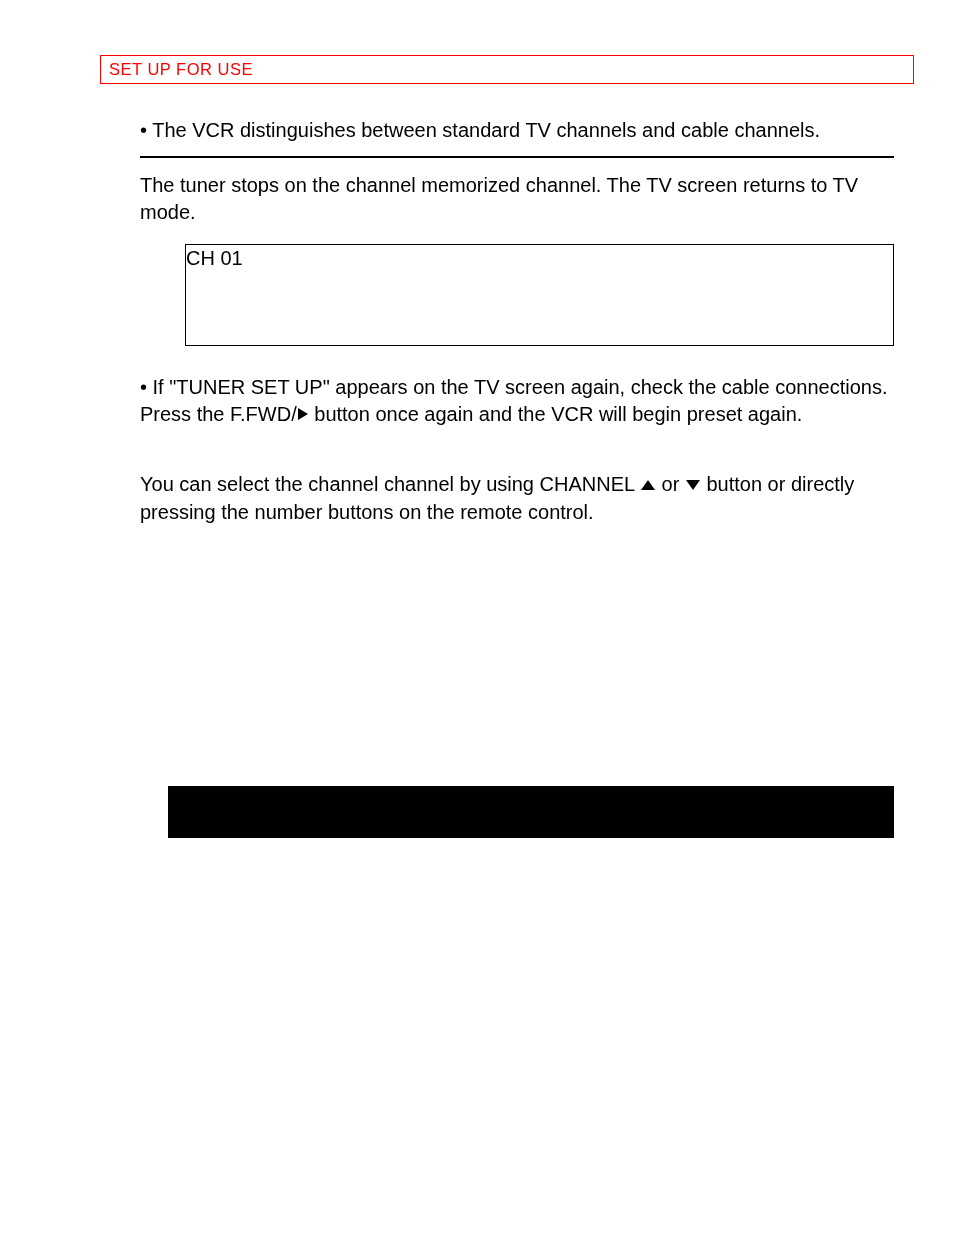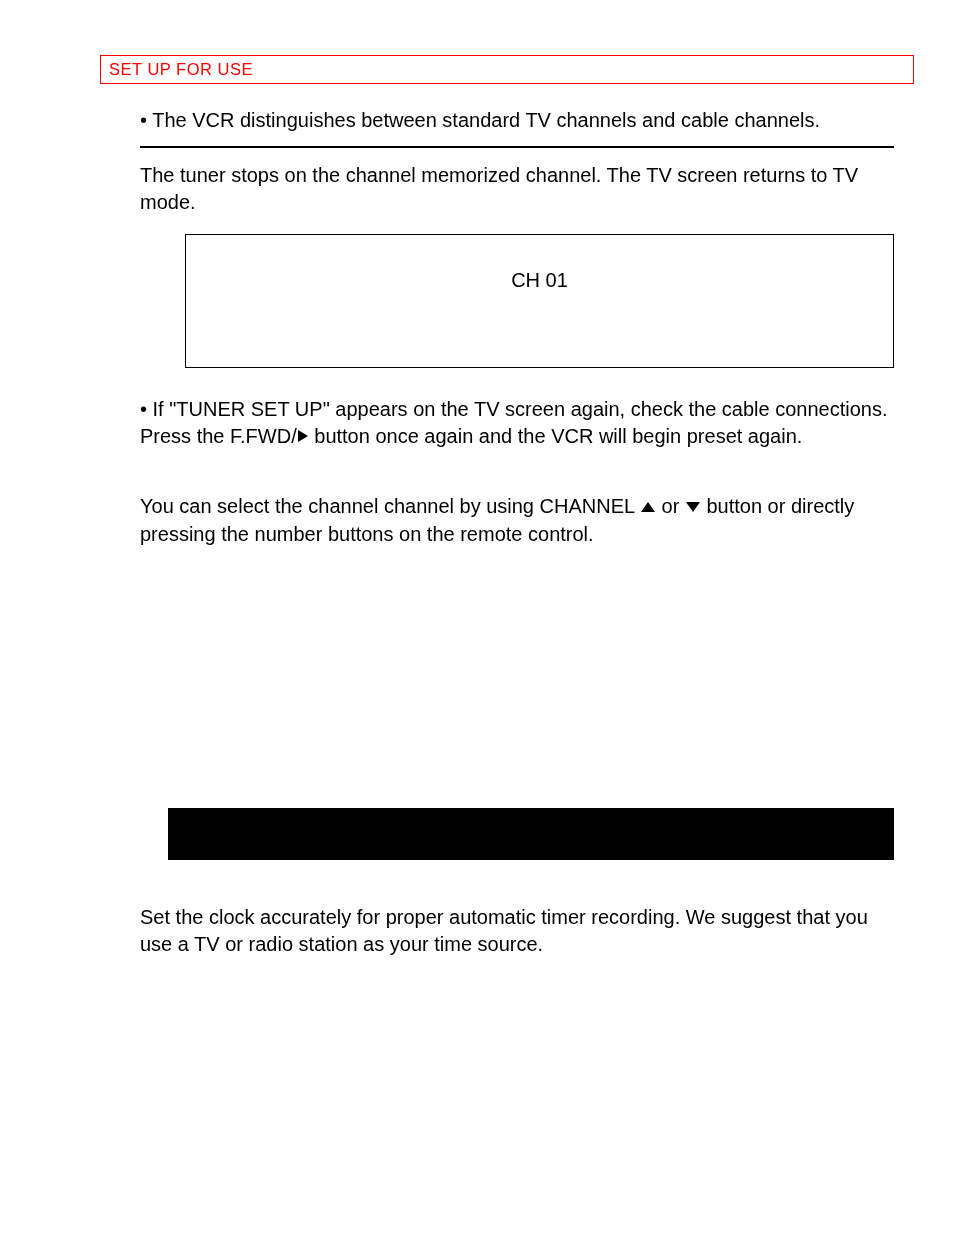--- a/index.html
+++ b/index.html
@@ -10,21 +10,21 @@
       width: 954px;
     }
     .page {
       padding: 55px 40px 40px 40px;
     }
     .header-box {
       border: 1.5px solid #ff0000;
       padding: 4px 8px;
       margin-left: 60px;
       margin-right: 0;
-      margin-bottom: 23px;
+      margin-bottom: 33px;
     }
     .header-text {
       color: #ff0000;
       font-size: 16.5px;
       letter-spacing: 0.5px;
     }
     .content {
       margin-left: 100px;
       margin-right: 20px;
       font-size: 20px;
@@ -36,22 +36,20 @@
       border-top: 2px solid #000;
       margin: 12px 0 8px 0;
     }
     .tv-box {
       border: 1.5px solid #000;
       margin-left: 45px;
       margin-right: 0;
       height: 100px;
       display: flex;
       align-items: flex-start;
-      justify-content: center;
-      padding-top: 32px;
       font-size: 20px;
       margin-top: 18px;
       margin-bottom: 28px;
     }
     .icon-inline {
       display: inline-block;
       vertical-align: middle;
       position: relative;
       top: -1px;
     }
@@ -98,17 +96,13 @@
             <polygon points="8,1 15,11 1,11" fill="#000"></polygon>
           </svg></span><span> or </span><span class="icon-inline"><svg width="16" height="12" viewBox="0 0 16 12">
             <polygon points="1,1 15,1 8,11" fill="#000"></polygon>
           </svg></span><span> button or directly pressing the number buttons on the remote control.</span>
     </div>
 
   </div>
 
   <div class="black-bar"></div>
 
-  <div class="content">
-    <div class="para">Set the clock accurately for proper automatic timer recording. We suggest that you use a TV or radio station as your time source.</div>
-
-  </div>
 </div>
 
 </body></html>

